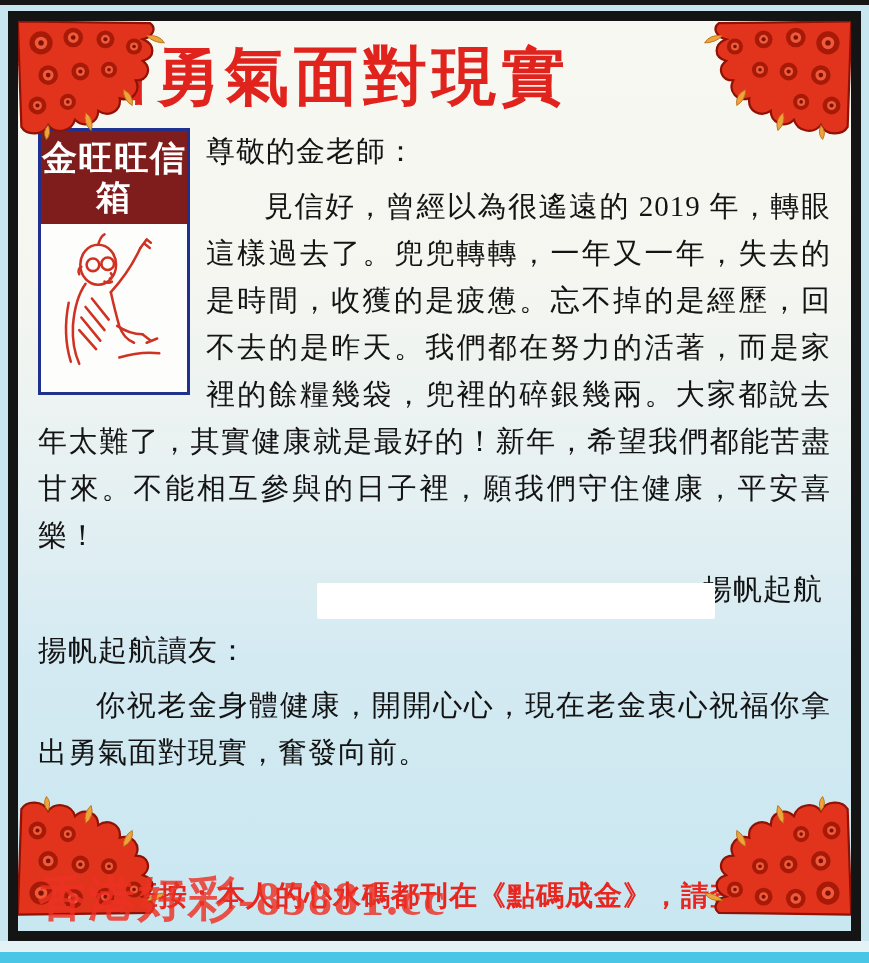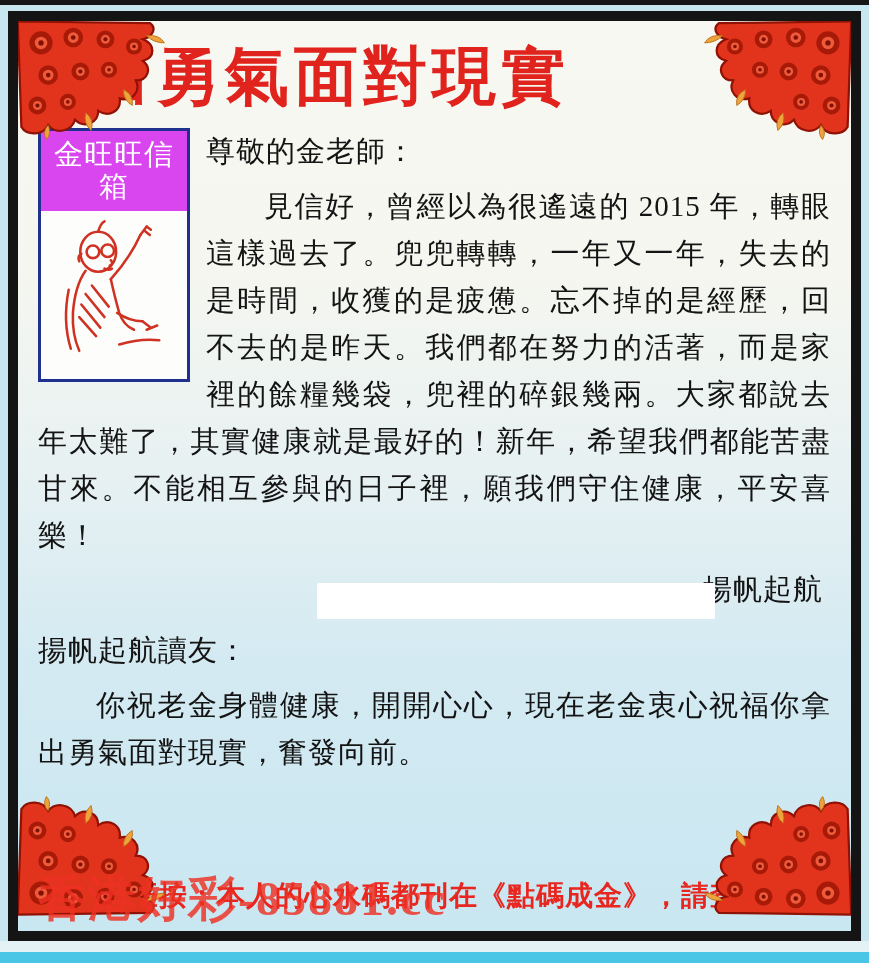--- a/index.html
+++ b/index.html
@@ -38,23 +38,23 @@
     text-align:justify;letter-spacing:1px;
   }
   .letter p{margin:8px;}
   .indent{text-indent:2em;}
 
   .logo-box{
     float:left;width:152px;margin:8px 16px 4px 8px;
     border:3px solid #20308f;background:#fdfdfb;box-sizing:border-box;
   }
   .logo-header{
-    background:#d946ef;color:#ffffff;text-align:center;
+    background:#7f1d1d;color:#ffffff;text-align:center;
     font-family:"Liberation Sans", sans-serif;
-    font-weight:normal;font-size:29px;letter-spacing:1px;padding:8px 0;line-height:1.1;
+    font-weight:bold;font-size:35px;letter-spacing:1px;padding:8px 0;line-height:1.1;
     text-indent:0;
   }
   .logo-art{height:168px;display:flex;align-items:center;justify-content:center;background:#fdfdfb;}
 
   .sig-row{text-align:right;padding-right:16px;line-height:44px;}
   .redaction{
     width:398px;height:36px;background:#ffffff;border-radius:2px;
     margin:-28px 0 2px 287px;position:relative;z-index:2;
   }
 
@@ -150,21 +150,21 @@
                 <path d="M82,100 l8,6"></path>
               <path d="M86,108 l10,-4"></path>
                 <path d="M60,122 q20,-6 38,-4"></path>
               <path d="M12,70 q-6,30 2,56"></path>
             </g>
           </svg>
         </div>
       </div>
 
       <p class="salutation">尊敬的金老師：</p>
-      <p class="indent">見信好，曾經以為很遙遠的 2015 年，轉眼這樣過去了。兜兜轉轉，一年又一年，失去的是時間，收獲的是疲憊。忘不掉的是經歷，回不去的是昨天。我們都在努力的活著，而是家裡的餘糧幾袋，兜裡的碎銀幾兩。大家都說去年太難了，其實健康就是最好的！新年，希望我們都能苦盡甘來。不能相互參與的日子裡，願我們守住健康，平安喜樂！</p>
+      <p class="indent">見信好，曾經以為很遙遠的 2019 年，轉眼這樣過去了。兜兜轉轉，一年又一年，失去的是時間，收獲的是疲憊。忘不掉的是經歷，回不去的是昨天。我們都在努力的活著，而是家裡的餘糧幾袋，兜裡的碎銀幾兩。大家都說去年太難了，其實健康就是最好的！新年，希望我們都能苦盡甘來。不能相互參與的日子裡，願我們守住健康，平安喜樂！</p>
 
       <div class="sig-row">
         <span>揚帆起航</span>
       </div>
 
       <div class="redaction"></div>
 
       <p>揚帆起航讀友：</p>
       <p class="indent">你祝老金身體健康，開開心心，現在老金衷心祝福你拿出勇氣面對現實，奮發向前。</p>
 

